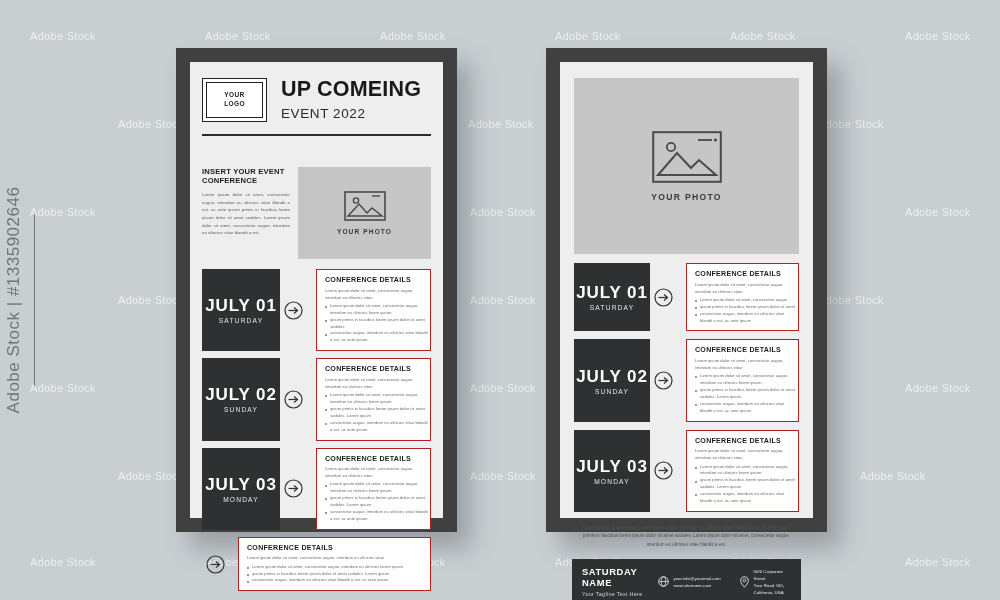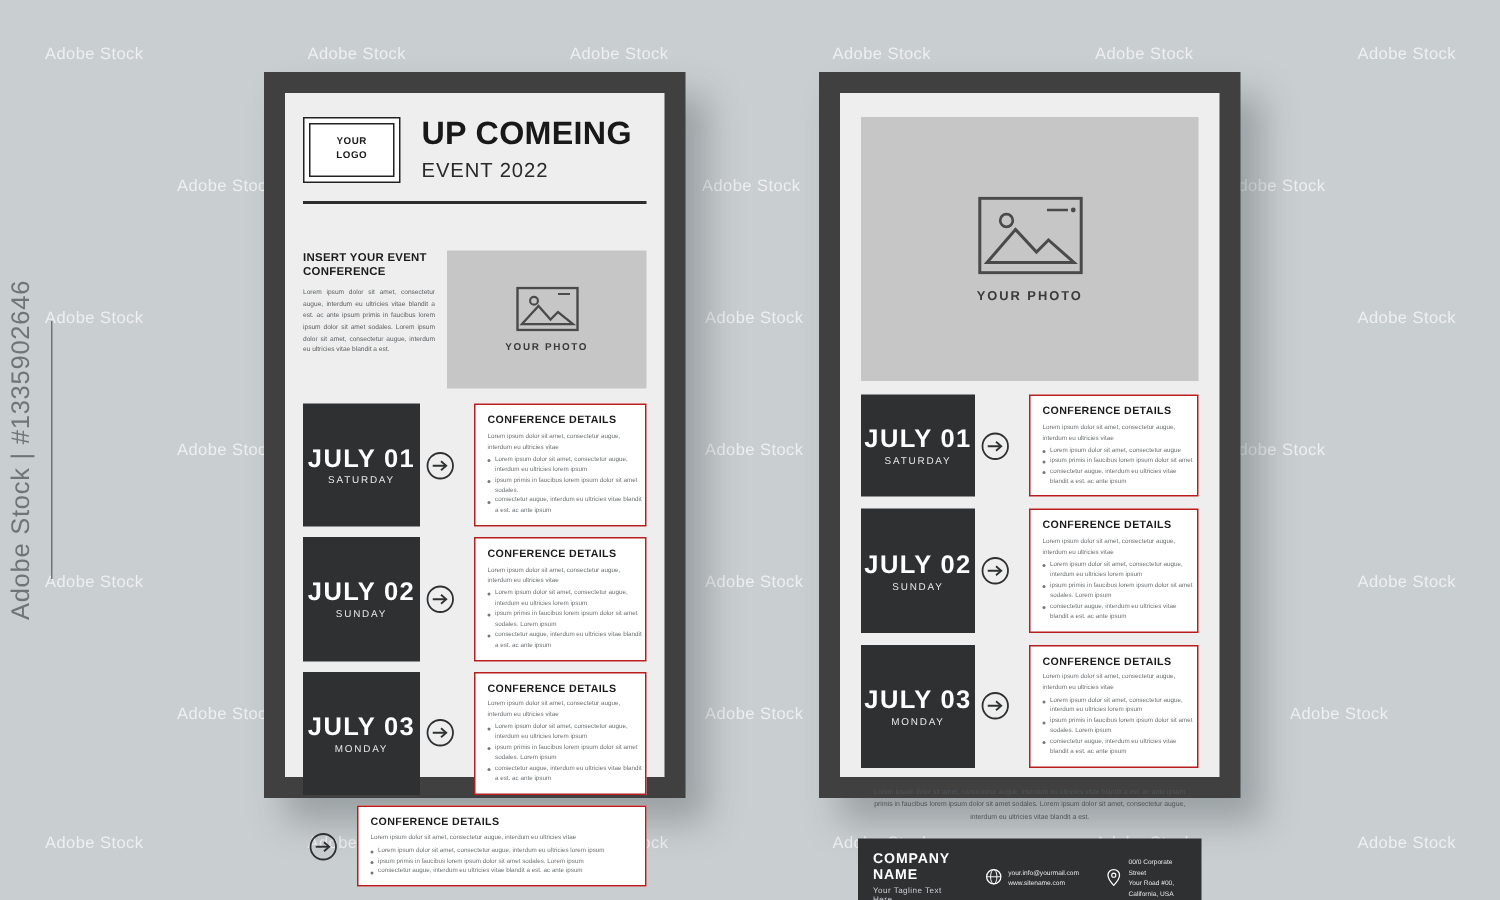--- a/index.html
+++ b/index.html
@@ -469,21 +469,21 @@
             </div>
           </div>
         </div>
 
       </div>
 
       <div class="p2-para">Lorem ipsum dolor sit amet, consectetur augue, interdum eu ultricies vitae blandit a est. ac ante ipsum primis in faucibus lorem ipsum dolor sit amet sodales. Lorem ipsum dolor sit amet, consectetur augue, interdum eu ultricies vitae blandit a est.</div>
 
       <div class="footer">
         <div>
-          <div class="f-company">COMPANY NAME</div>
+          <div class="f-company">SATURDAY NAME</div>
           <div class="f-tag">Your Tagline Text Here</div>
         </div>
         <div class="f-spacer"></div>
         <div class="f-block">
           <svg class="ficon" width="11" height="11" viewBox="0 0 12 12">
             <circle cx="6" cy="6" r="5.2" fill="none" stroke="#ffffff" stroke-width="0.9"></circle>
             <ellipse cx="6" cy="6" rx="2.3" ry="5.2" fill="none" stroke="#ffffff" stroke-width="0.7"></ellipse>
             <line x1="0.8" y1="6" x2="11.2" y2="6" stroke="#ffffff" stroke-width="0.7"></line>
           </svg>
           <div class="f-lines">

